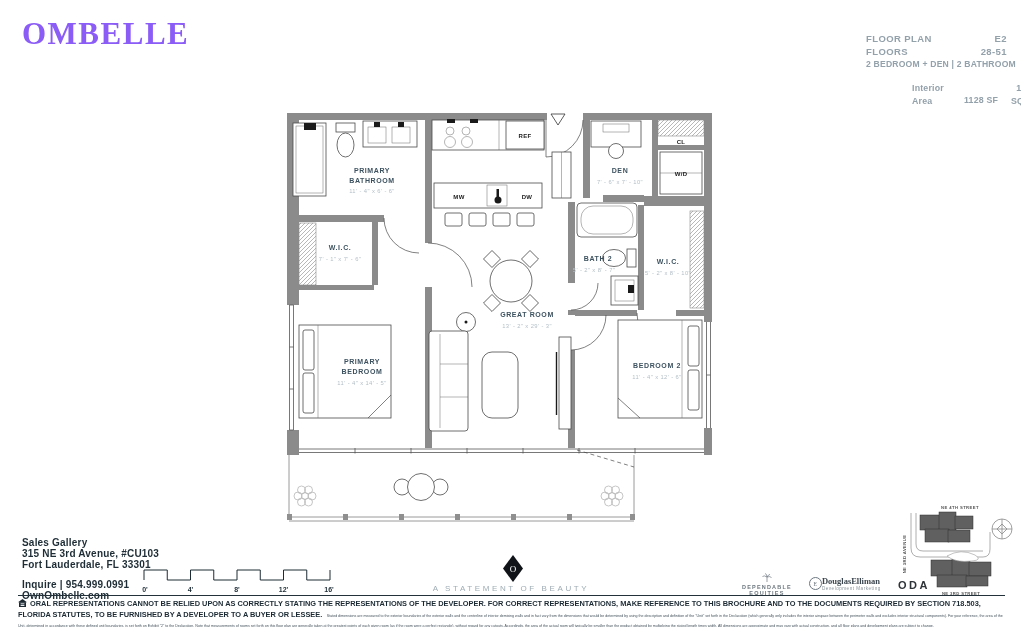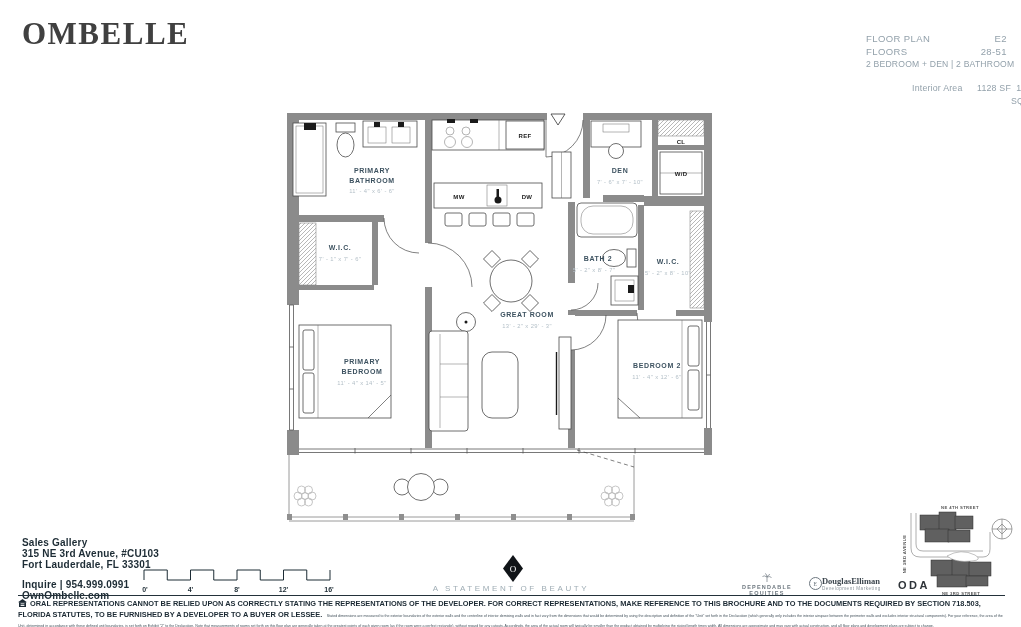--- a/index.html
+++ b/index.html
@@ -3,29 +3,29 @@
 <meta charset="utf-8">
 <style>
   html,body{margin:0;padding:0;}
   body{
     width:1021px;height:627px;position:relative;background:#ffffff;
     font-family:"Liberation Sans",sans-serif;overflow:hidden;color:#1d2c35;
   }
   .logo{
     position:absolute;left:22px;top:16px;
     font-family:"Liberation Serif",serif;font-weight:700;
-    font-size:31px;letter-spacing:1.5px;color:#404040;
+    font-size:31px;letter-spacing:1.5px;color:#8b5cf6;
   }
   
-  .plan-info{position:absolute;left:866px;top:32px;width:141px;color:#93a1ab;}
+  .plan-info{position:absolute;left:866px;top:32px;width:141px;color:#93a1ab;font-weight:bold;}
   .pi-row{display:flex;justify-content:space-between;font-size:9.5px;letter-spacing:.4px;line-height:13px;}
   .pi-type{font-size:8.6px;letter-spacing:.2px;line-height:13px;margin-bottom:11px;white-space:nowrap;}
   .pi-area-row{display:flex;font-size:8.8px;letter-spacing:.2px;line-height:12.5px;padding-left:46px;}
   .pi-area-row .lbl{flex:0 0 52px;}
-  .pi-area-row .sf{flex:0 0 47px;text-align:right;}
+  .pi-area-row .sf{flex:0 0 47px;margin-top:12px;}
   .pi-area-row .sqm{flex:1;text-align:right;}
   
   .plan-wrap{position:absolute;left:280px;top:105px;width:440px;height:430px;}
   .wall{fill:#8b8b8b;}
   .furn{fill:#ffffff;stroke:#4a4a4a;stroke-width:.8;}
   .furn2{fill:none;stroke:#6a6a6a;stroke-width:.5;}
   .dark{fill:#1a1a1a;stroke:none;}
   .arc{fill:none;stroke:#4a4a4a;stroke-width:.7;}
   .win{stroke:#555;stroke-width:.8;}
   .rail{stroke:#8f8f8f;stroke-width:.9;}

